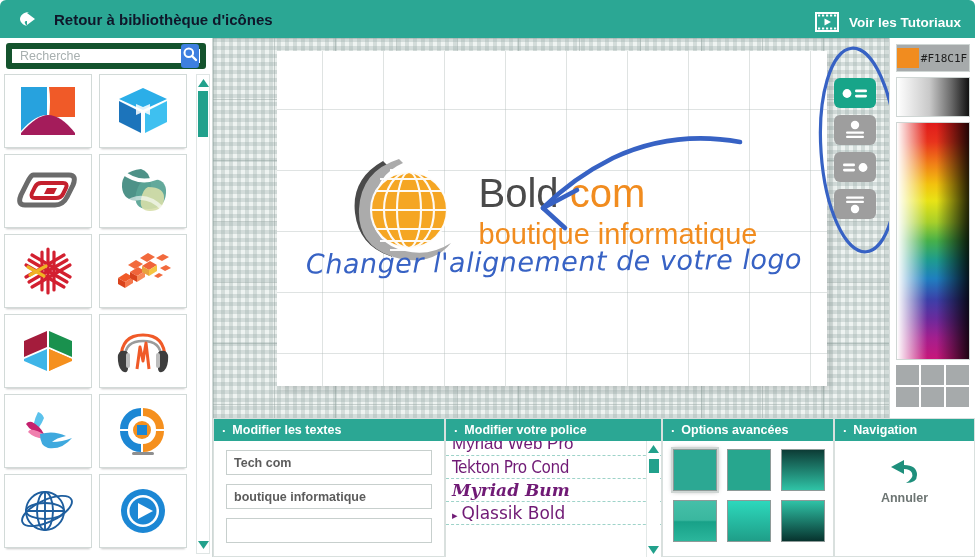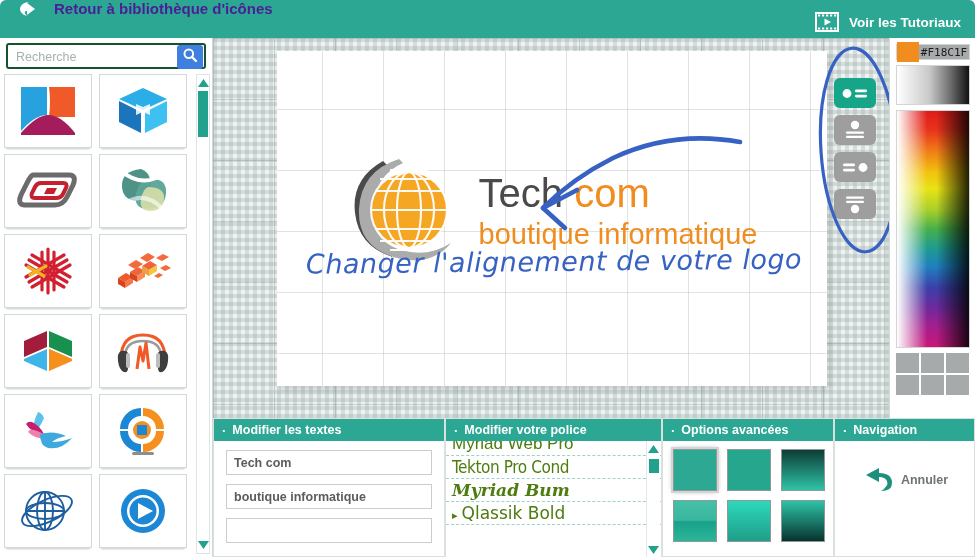--- a/index.html
+++ b/index.html
@@ -12,39 +12,39 @@
   #app { position:absolute; inset:0; width:975px; height:557px; }
 
   
   .header {
     position:absolute; left:0; top:0; width:975px; height:38px;
     background:#2BA794;
     border-radius:6px 6px 0 0;
   }
   .hdr-back {
     position:absolute; left:18px; top:0; height:38px;
-    display:flex; gap:10px;
-    color:#4c1d95; font-size:15px; font-weight:bold; cursor:pointer;
+    display:flex; align-items:center; gap:10px;
+    color:#0f172a; font-size:15px; font-weight:bold; cursor:pointer;
   }
   .hdr-tuto {
     position:absolute; right:14px; top:0; height:44px;
     display:flex; align-items:center; gap:10px;
     color:#ffffff; font-size:13.5px; font-weight:bold; cursor:pointer;
   }
   .back-arrow svg, .film-icon svg { display:block; }
 
   
   .leftpanel {
     position:absolute; left:0; top:38px; width:213px; height:519px;
     background:#ffffff; border-right:1px solid #cfd8d6;
   }
   .searchbar {
     position:absolute; left:6px; top:5px; width:200px; height:26px;
-    border:2px solid #14532d; background:#fff; border-radius:3px;
-    display:flex; 
+    border:6px solid #14532d; background:#fff; border-radius:3px;
+    display:flex; align-items:center;
   }
   .searchbar input {
     border:0; outline:0; flex:1; height:24px; padding-left:8px;
     font-family:"Liberation Sans", sans-serif; font-size:12.5px; color:#555;
     background:transparent;
   }
   .searchbar input::placeholder { color:#a8b0b0; }
   .search-btn {
     width:36px; height:24px; background:#3E7FE0; border-radius:3px;
     display:flex; align-items:center; justify-content:center; cursor:pointer;
@@ -143,21 +143,21 @@
 
   .annot-svg { position:absolute; left:0; top:0; width:676px; height:380px; pointer-events:none; }
 
   
   .colorpanel {
     position:absolute; left:889px; top:38px; width:86px; height:380px;
     background:#ffffff; border-left:1px solid #d5dcda;
     padding:6px;
   }
   .hexrow {
-    width:74px; height:16px; border:1px solid #cfd6d4; display:flex; align-items:center;
+    width:74px; height:28px; border:1px solid #cfd6d4; display:flex; align-items:center;
     background:#A6AAAB; cursor:pointer;
   }
   .hexswatch { width:22px; height:20px; background:#F18C1F; }
   .hexval { flex:1; text-align:center; font-size:11px; color:#1c1c1c;
      font-family:"DejaVu Sans Mono", monospace; }
   .graybar {
     margin-top:5px; width:74px; height:40px; border:1px solid #cfd6d4;
     background:linear-gradient(to right, #ffffff 0%, #c9c9c9 45%, #6b6b6b 75%, #111111 100%);
     cursor:pointer;
   }
@@ -201,42 +201,42 @@
     display:block; width:206px; height:25px; margin:9px auto 0 auto;
     border:1px solid #c7cfcd; background:#fff; outline:none;
     font-family:"Liberation Sans", sans-serif; font-size:12.5px; font-weight:bold;
     color:#5c5c5c; padding-left:7px;
   }
 
   .fontlist { position:relative; height:117px; overflow:hidden; background:#fff; }
   .fontlist ul { list-style:none; }
   .fontlist li {
     height:23px; line-height:22px; padding-left:6px;
-    border-bottom:1px dashed #9ed3c9; color:#4d7c0f; font-size:17px;
+    border-bottom:1px dashed #9ed3c9; color:#701a75; font-size:17px;
     white-space:nowrap; overflow:hidden; cursor:pointer;
   }
   .fl-0 { font-family:"Liberation Sans", sans-serif; margin-top:-8px; }
   .fl-1 { font-family:"DejaVu Sans Condensed","DejaVu Sans", sans-serif; font-size:15px; letter-spacing:-0.4px;}
   .fl-2 { font-family:"Liberation Serif", serif; font-size:17px; }
   .fl-3 { font-family:"DejaVu Serif", serif; font-style:italic; font-size:15px; font-weight:bold;}
   .fl-4 { font-family:"DejaVu Sans", sans-serif; font-weight:normal; font-size:16px; }
   .fl-4 .caret { font-size:11px; margin-right:4px; }
 
   .fscroll { position:absolute; right:1px; top:0; width:14px; height:117px; background:#fff; border-left:1px solid #e2e8e7; }
   .fscroll .arr { position:absolute; left:0; width:13px; height:14px; display:flex;
       align-items:center; justify-content:center; cursor:pointer; }
   .fscroll .arr.up { top:1px; } .fscroll .arr.dn { bottom:1px; }
   .fscroll .thumb { position:absolute; left:2px; top:18px; width:10px; height:14px; background:#22A18C; cursor:pointer; }
 
   .opts { padding:8px 0 0 10px; display:grid; grid-template-columns:repeat(3,44px); gap:9px 10px; }
   .opt { width:44px; height:42px; border:1px solid #8e9a98; cursor:pointer; }
   .opt.sel { outline:2px solid #cfd6d4; box-shadow:0 0 5px rgba(0,0,0,0.45); }
 
   .navrow { display:flex; height:78px; }
-  .navbtn { flex:1; display:flex; flex-direction:row; align-items:center; justify-content:center;
+  .navbtn { flex:1; display:flex; flex-direction:column; align-items:center; justify-content:center;
       gap:2px; cursor:pointer; }
   .navbtn + .navbtn { border-left:1px solid #e4eae9; }
   .navbtn span { font-size:12.5px; font-weight:bold; color:#6d7573; }
   .validbtn {
     position:absolute; left:0; bottom:0; width:139px; height:38px; background:#2BA794;
     color:#fff; display:flex; align-items:center; justify-content:center; gap:9px;
     font-size:17px; font-weight:bold; cursor:pointer;
   }
 </style>
 </head>
@@ -472,21 +472,21 @@
                 <path d="M28 74 H96"></path>
               <path d="M33 24 H91"></path>
                 <path d="M33 86 H91"></path>
               <path d="M43 15 H81"></path>
                 <path d="M43 95 H81"></path>
             </g>
           </svg>
         </span>
         <span class="logo-text">
           <span class="logo-line1">
-            <span class="t1">Tech </span><span class="t2">com</span>
+            <span class="t1">Bold </span><span class="t2">com</span>
           </span>
           <span class="logo-line2">boutique informatique</span>
         </span>
       </div>
 
       <div class="annot-text">Changer l'alignement de votre logo</div>
     </div>
 
     <div class="aligntools">
       <div class="abtn active">

